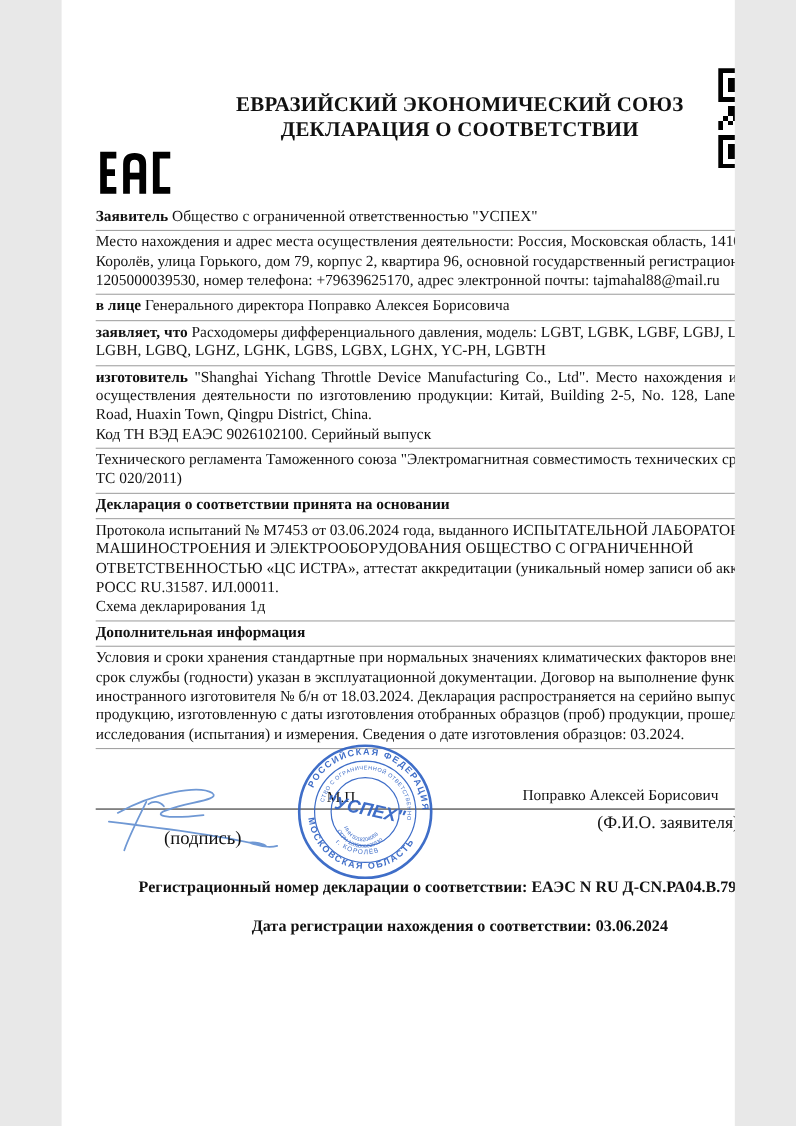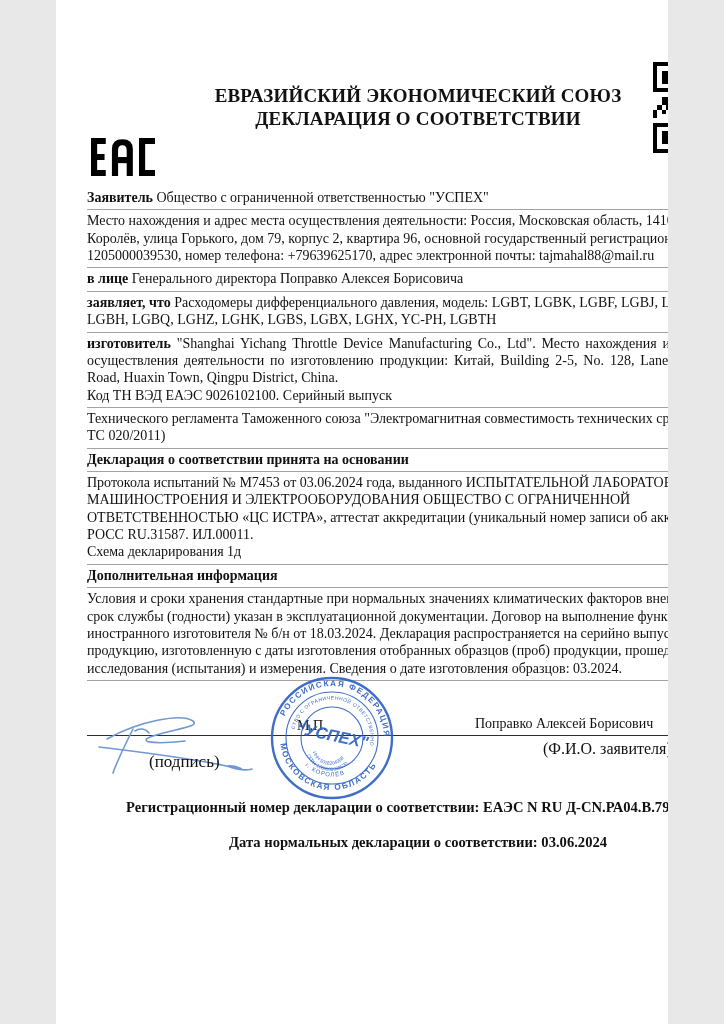--- a/index.html
+++ b/index.html
@@ -374,18 +374,18 @@
         </g>
       </svg>
     </div>
 
     <div class="footer-row">
       <span>Регистрационный номер декларации о соответствии:</span>
       <span>ЕАЭС N RU Д-CN.РА04.В.79943/24</span>
     </div>
 
     <div class="footer-row">
-      <span>Дата нормальных декларации о соответствии:</span>
+      <span>Дата регистрации нахождения о соответствии:</span>
       <span>03.06.2024</span>
     </div>
 
   </div>
 </div>
 
 </body></html>

